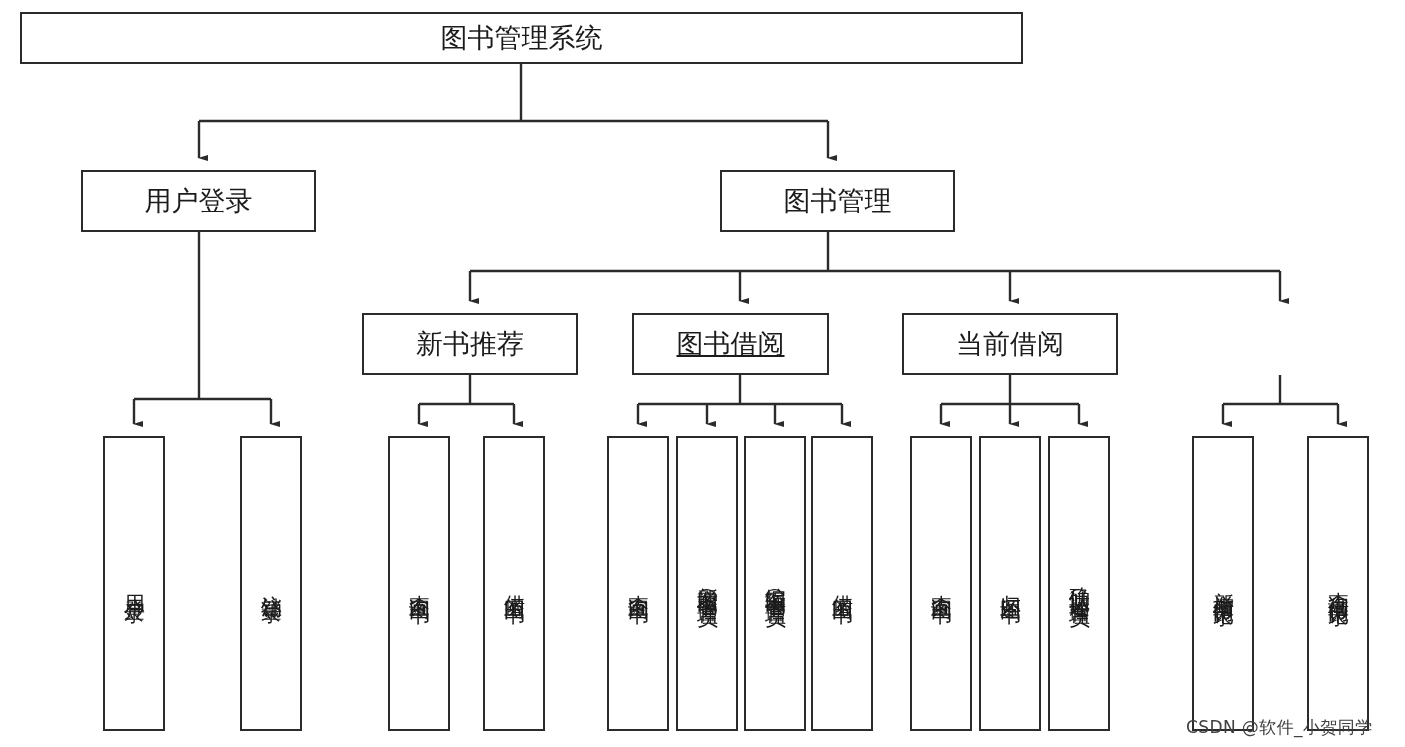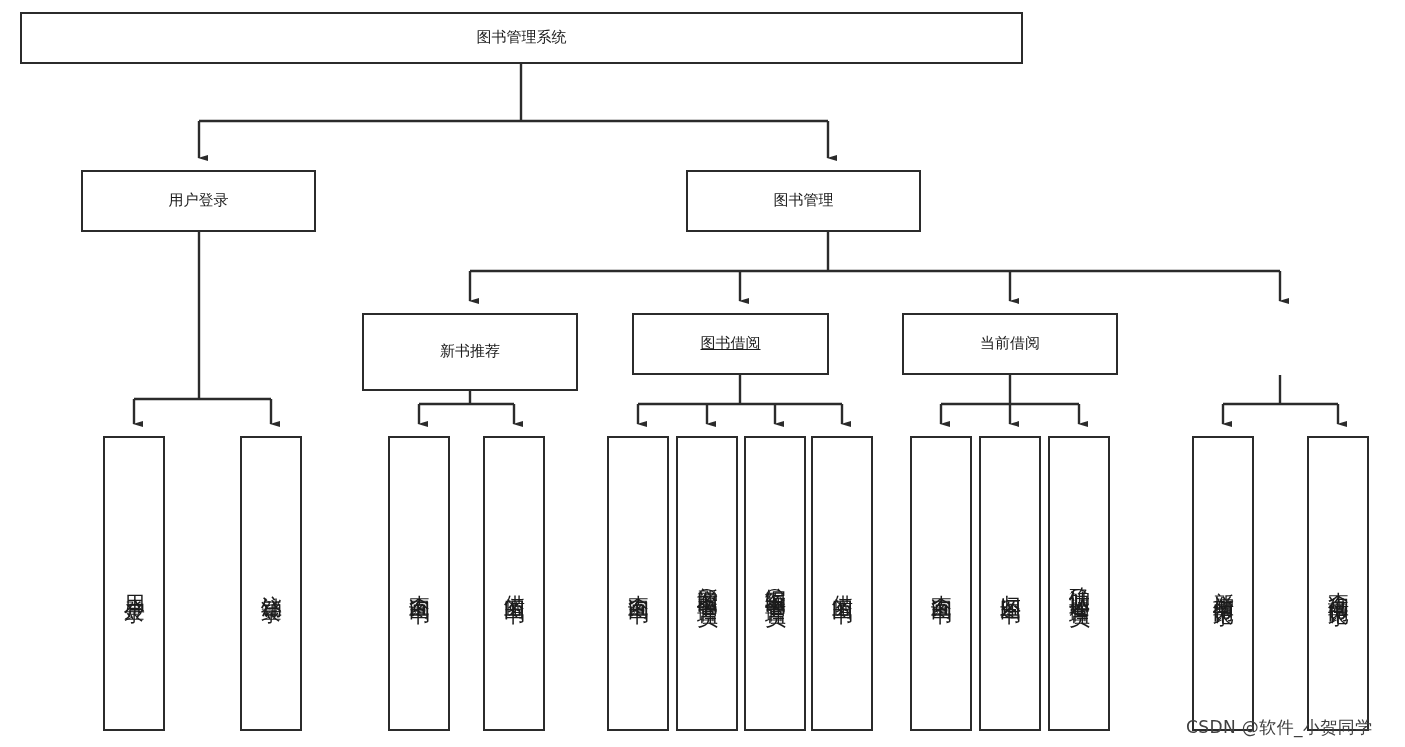--- a/index.html
+++ b/index.html
@@ -36,21 +36,21 @@
     justify-content: center;
     color: #1b1b1b;
   }
   .node-label {
     display: block;
     text-align: center;
     line-height: 1.18;
     white-space: nowrap;
   }
   .horiz .node-label {
-    font-size: 15px;
+    font-size: 27px;
   }
   .vert {
     padding: 8px 0;
   }
   .vert .node-label {
     writing-mode: vertical-rl;
     text-orientation: upright;
     font-size: 21px;
     letter-spacing: 3px;
     line-height: 1;
@@ -120,25 +120,25 @@
     </g>
   </svg>
 
   <div class="node-box horiz" style="left:20px; top:12px; width:1003px; height:52px;">
     <span class="node-label">图书管理系统</span>
   </div>
 
   <div class="node-box horiz" style="left:81px; top:170px; width:235px; height:62px;">
     <span class="node-label">用户登录</span>
   </div>
-  <div class="node-box horiz" style="left:686px; top:170px; width:235px; height:62px;">
+  <div class="node-box horiz" style="left:720px; top:170px; width:235px; height:62px;">
     <span class="node-label">图书管理</span>
   </div>
 
-  <div class="node-box horiz" style="left:362px; top:313px; width:216px; height:78px;">
+  <div class="node-box horiz" style="left:362px; top:313px; width:216px; height:62px;">
     <span class="node-label">新书推荐</span>
   </div>
   <div class="node-box horiz" style="left:632px; top:313px; width:197px; height:62px;text-decoration:underline;">
     <span class="node-label">图书借阅</span>
   </div>
   <div class="node-box horiz" style="left:902px; top:313px; width:216px; height:62px;">
     <span class="node-label">当前借阅</span>
   </div>
 
   <div class="node-box vert" style="left:103px; top:436px; width:62px; height:295px;">

